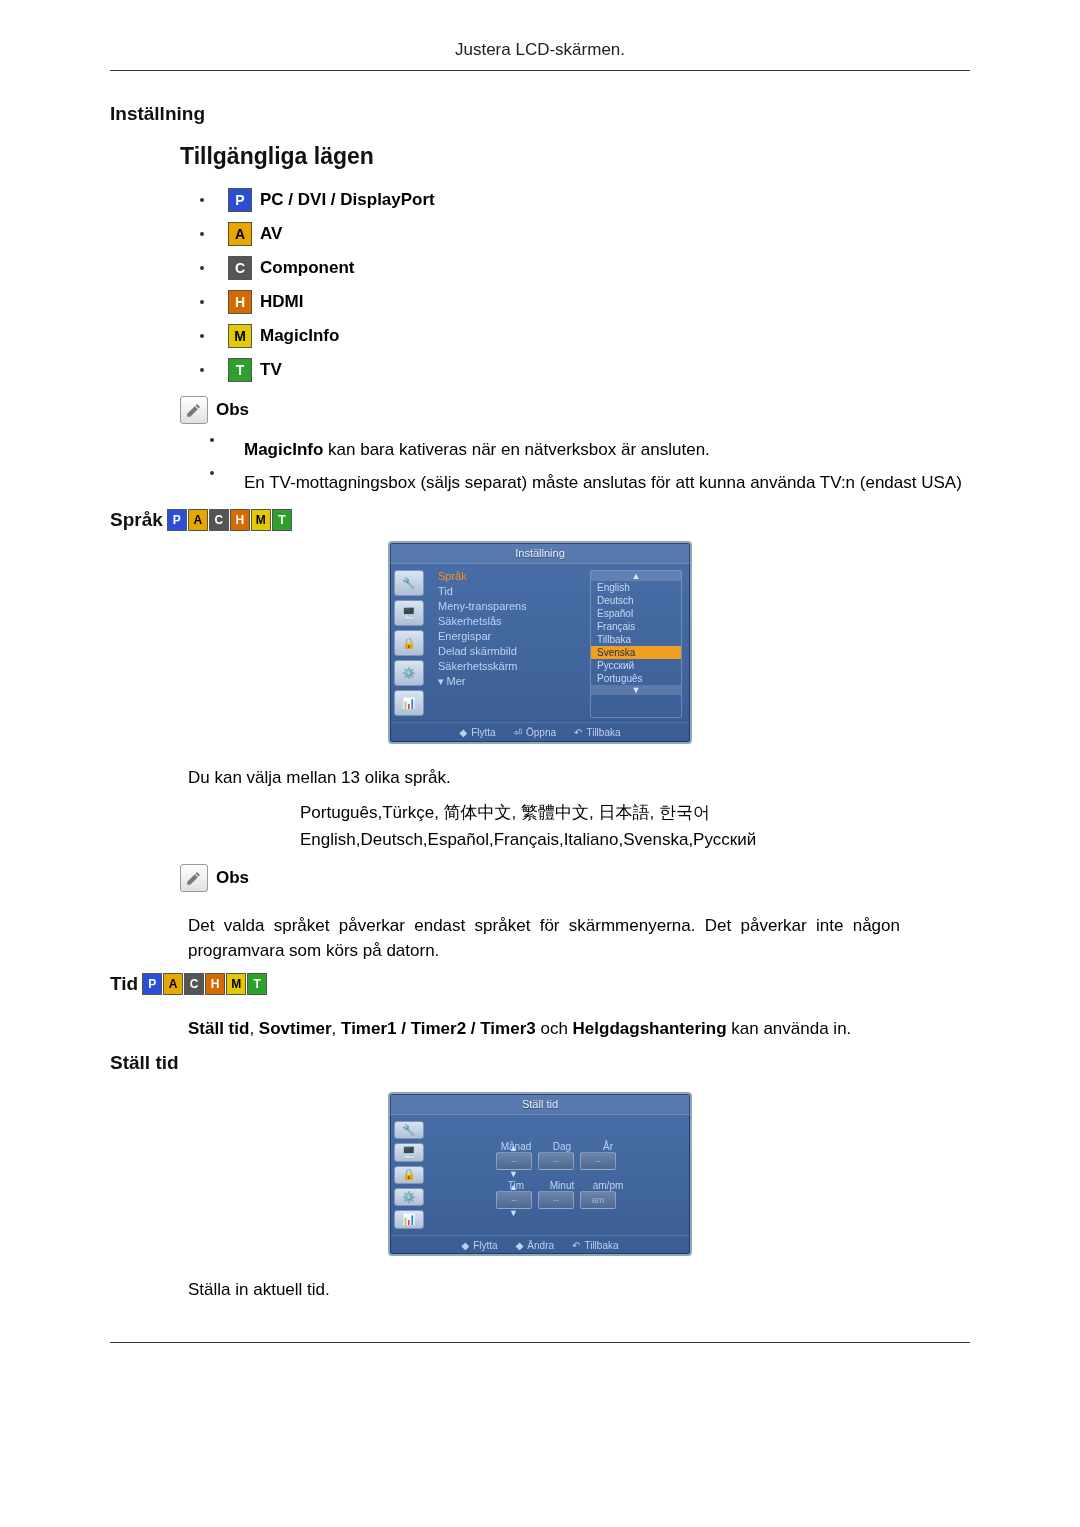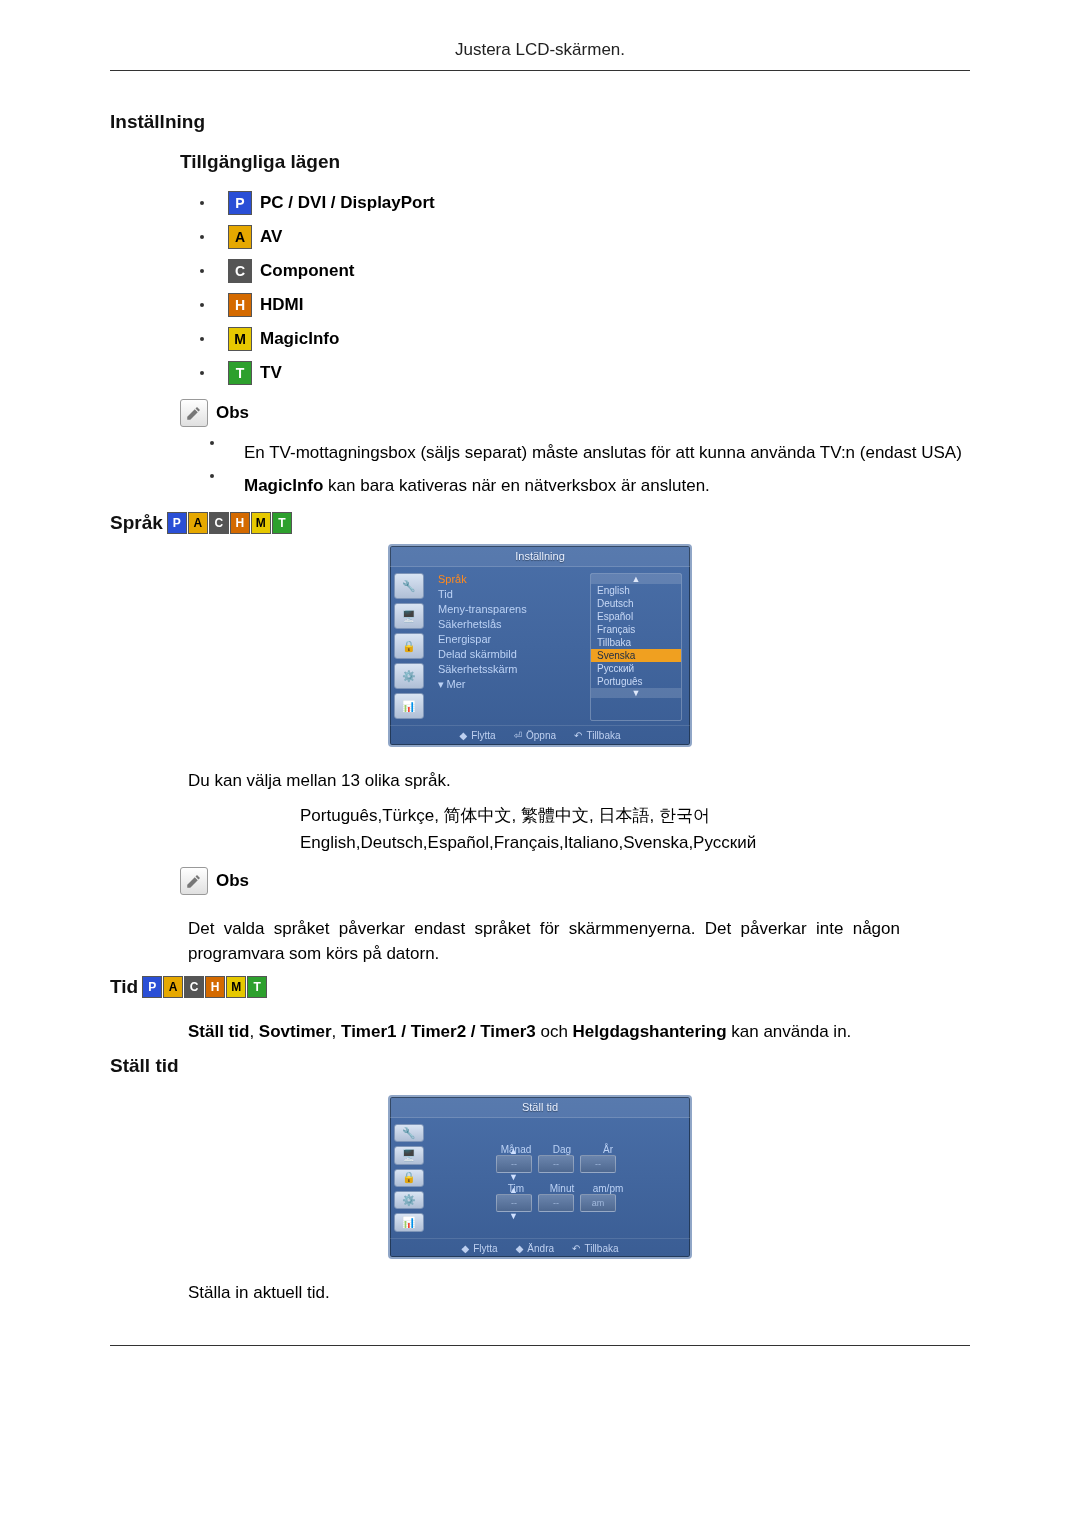--- a/index.html
+++ b/index.html
@@ -13,31 +13,31 @@
     width: 860px;
     margin: 0 auto;
     padding: 40px 0;
   }
   .top-header {
     text-align: center;
     font-size: 17px;
     color: #222;
     padding-bottom: 10px;
     border-bottom: 1px solid #333;
-    margin-bottom: 40px;
+    margin-bottom: 32px;
   }
   .h2 {
     font-weight: bold;
     font-size: 19px;
     color: #111;
     margin: 10px 0 18px 0;
   }
   .h3 {
     font-weight: bold;
-    font-size: 19px;
+    font-size: 23px;
     color: #111;
     margin: 10px 0 18px 70px;
   }
   .mode-list {
     list-style: none;
     padding: 0;
     margin: 0 0 10px 90px;
   }
   .mode-list li {
     display: flex;
@@ -250,27 +250,27 @@
       <span class="note-icon">
         <svg viewBox="0 0 24 24">
             <path d="M3 17l10-10 4 4L7 21H3v-4zM14 6l4 4 2-2-4-4-2 2z" fill="#777"></path>
           </svg>
       </span>
       <span>Obs</span>
     </div>
     <ul class="note-list">
       <li>
         <span class="li-bullet"></span>
-        <span>En TV-mottagningsbox (säljs separat) måste anslutas för att kunna använda TV:n (endast USA)</span>
+        <span>
+          <b>MagicInfo</b><span> kan bara kativeras när en nätverksbox är ansluten.</span>
+        </span>
       </li>
       <li>
         <span class="li-bullet"></span>
-        <span>
-          <b>MagicInfo</b><span> kan bara kativeras när en nätverksbox är ansluten.</span>
-        </span>
+        <span>En TV-mottagningsbox (säljs separat) måste anslutas för att kunna använda TV:n (endast USA)</span>
       </li>
     </ul>
   </div>
 
   <div class="section-title">
     <span>Språk</span>
     <span class="source-strip">
       <span class="mode-icon mi-P">P</span>
       <span class="mode-icon mi-A">A</span>
       <span class="mode-icon mi-C">C</span>

